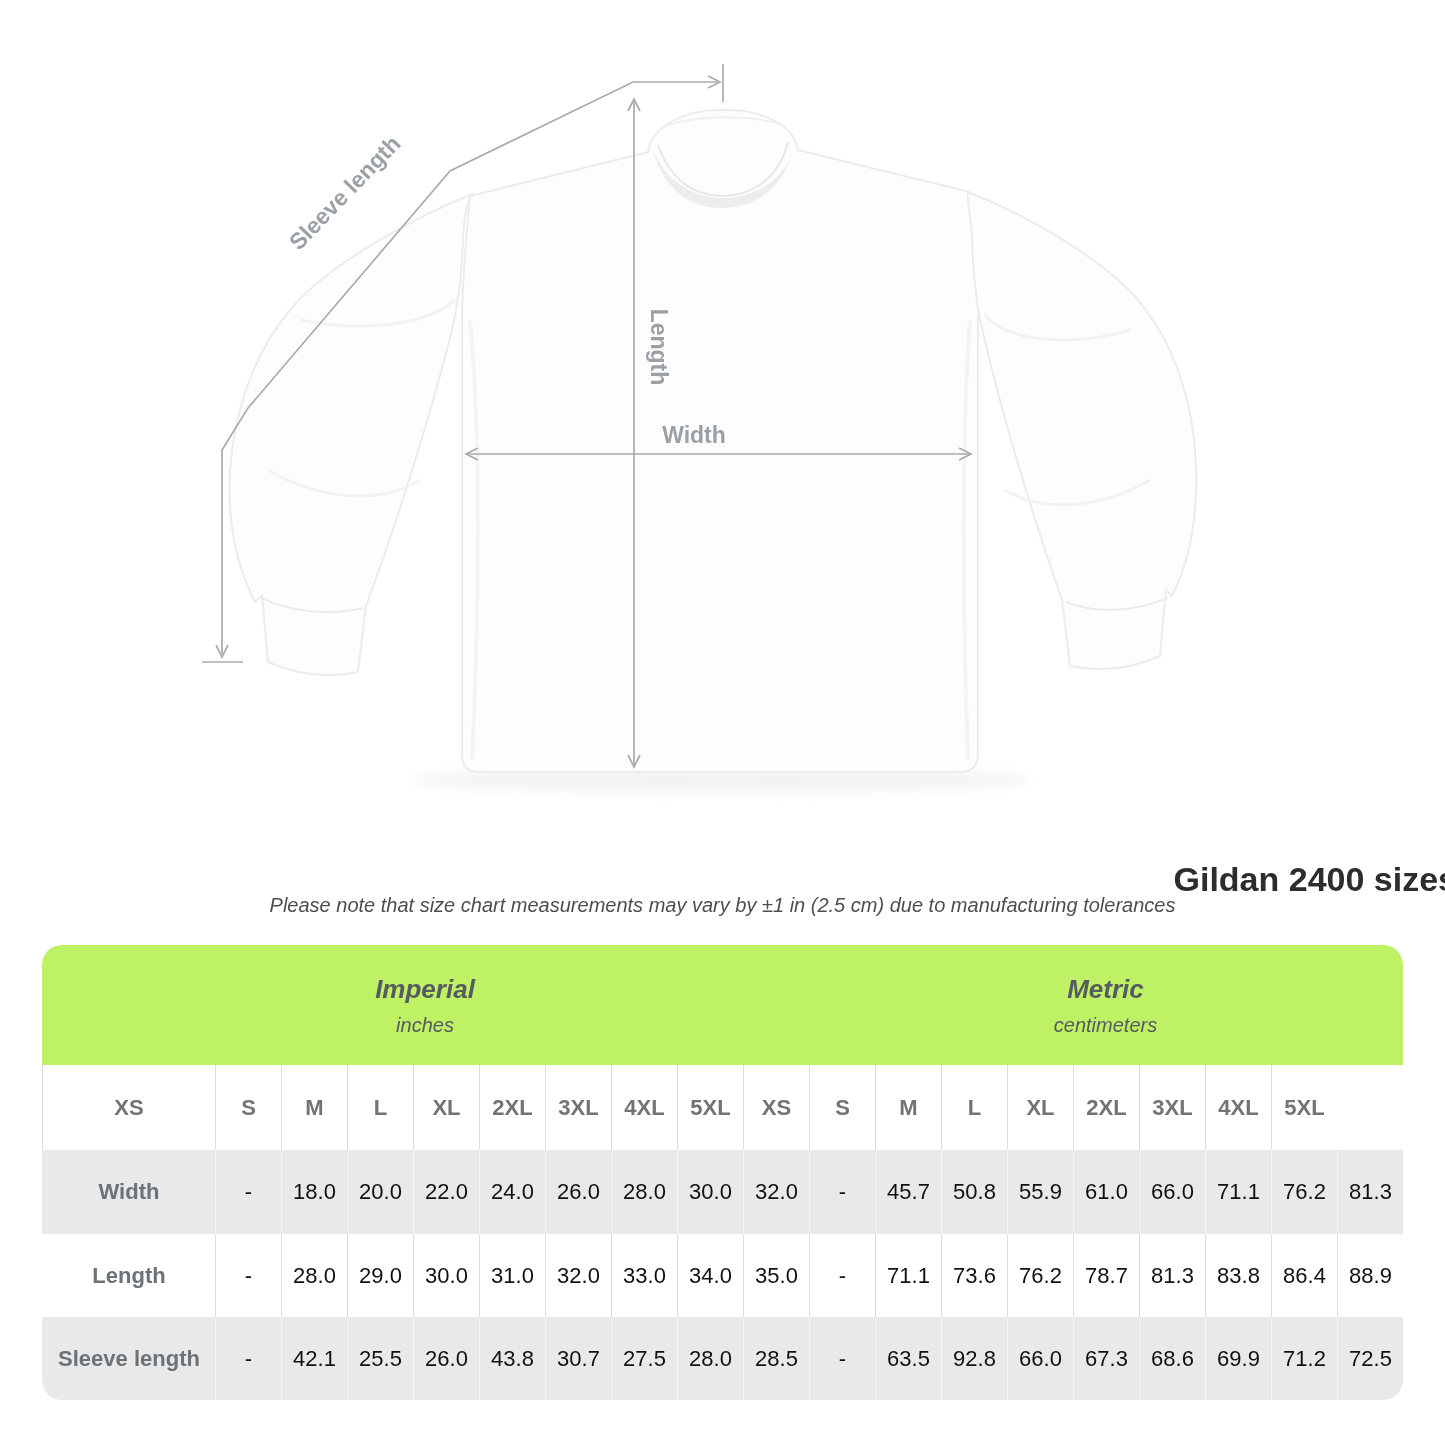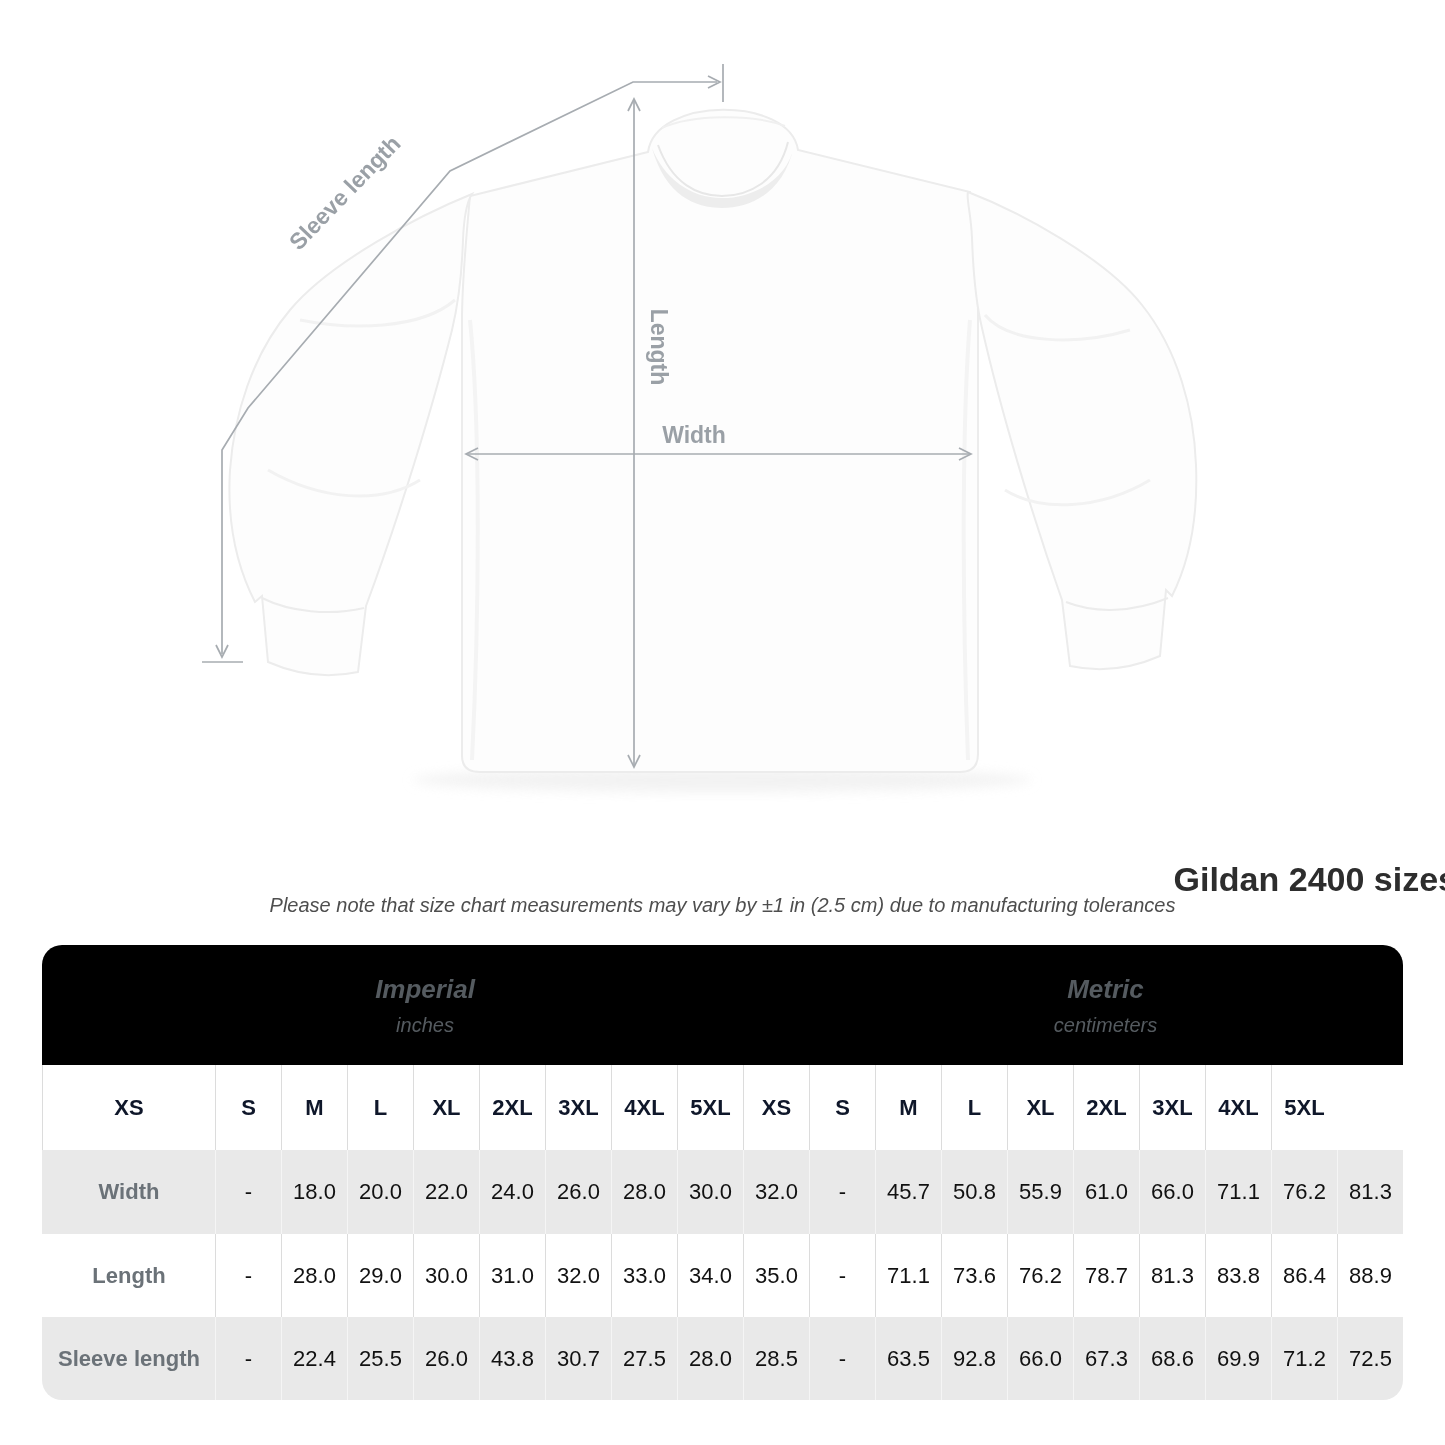--- a/index.html
+++ b/index.html
@@ -17,35 +17,35 @@
 
   
   .page-title{position:absolute;left:0;top:848px;width:1445px;text-align:right;
               font-size:34px;font-weight:bold;color:#2d2d2d;margin:12px;}
   .page-subtitle{position:absolute;left:0;top:894px;width:1445px;text-align:center;
                  font-size:20px;font-style:italic;color:#4e4e4e;margin:0;}
 
   
   .size-table{position:absolute;left:42px;top:945px;width:1361px;height:455px;
               border-radius:20px;overflow:hidden;background:#ffffff;}
-  .unit-row{display:flex;height:120px;background:#000000;}
+  .unit-row{display:flex;height:120px;background:#bef264;}
   .unit-cell{display:flex;flex-direction:column;align-items:center;justify-content:center;gap:9px;}
   .unit-cell.imp{width:766px;}
   .unit-cell.met{width:595px;}
   .uname{font-size:26px;font-weight:bold;font-style:italic;color:#555b60;}
   .uunit{font-size:20px;font-style:italic;color:#555b60;text-align:center;}
 
   .trow{display:grid;grid-template-columns:173px repeat(18,1fr);}
   .trow.hdr{height:85px;background:#ffffff;}
   .trow.r-gray{height:84px;background:#e9e9e9;}
   .trow.r-white{height:83px;background:#ffffff;}
   .cell{display:flex;align-items:center;justify-content:center;
         border-left:1px solid transparent;font-size:22px;color:#111111;}
   .cell.lab{font-weight:bold;color:#6b7278;}
-  .cell.hd{font-weight:bold;color:#0f172a;}
+  .cell.hd{font-weight:bold;color:#737373;}
   .trow.hdr .cell.sep,.trow.r-white .cell.sep{border-left-color:#dcdcdc;}
   .trow.r-gray .cell.sep{border-left-color:#f5f5f5;}
   .trow .cell.fd{border-left-color:#cbcbcb;}
 </style>
 </head>
 <body>
 
 <div class="stage">
 
   <svg class="diagram-svg" width="1445" height="840" viewBox="0 0 1445 840">
@@ -186,21 +186,21 @@
       <div class="cell sep">78.7</div>
       <div class="cell sep">81.3</div>
       <div class="cell sep">83.8</div>
       <div class="cell sep">86.4</div>
       <div class="cell sep">88.9</div>
     </div>
 
     <div class="trow r-gray">
       <div class="cell lab">Sleeve length</div>
       <div class="cell sep fd">-</div>
-      <div class="cell sep">22.4</div>
+      <div class="cell sep">42.1</div>
       <div class="cell sep">25.5</div>
       <div class="cell sep">26.0</div>
       <div class="cell sep">43.8</div>
       <div class="cell sep">30.7</div>
       <div class="cell sep">27.5</div>
       <div class="cell sep">28.0</div>
       <div class="cell sep">28.5</div>
       <div class="cell sep">-</div>
       <div class="cell sep">63.5</div>
       <div class="cell sep">92.8</div>

